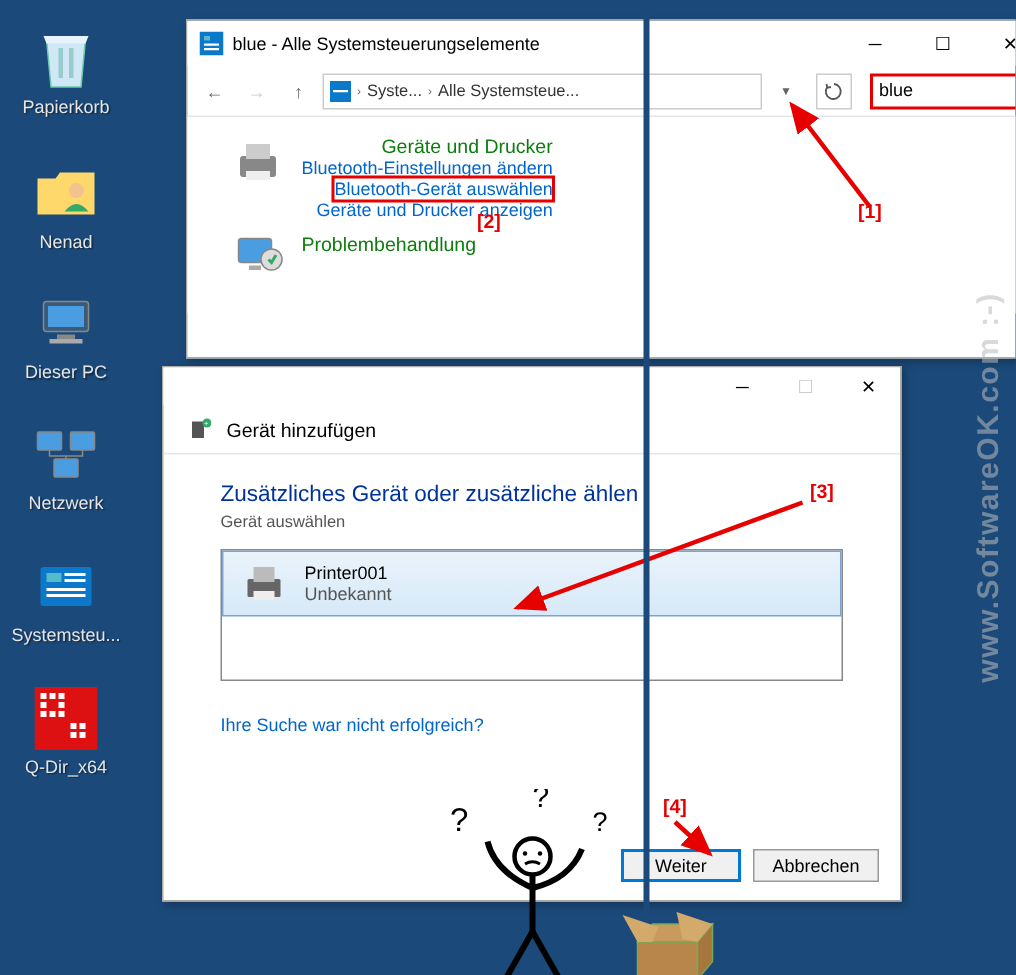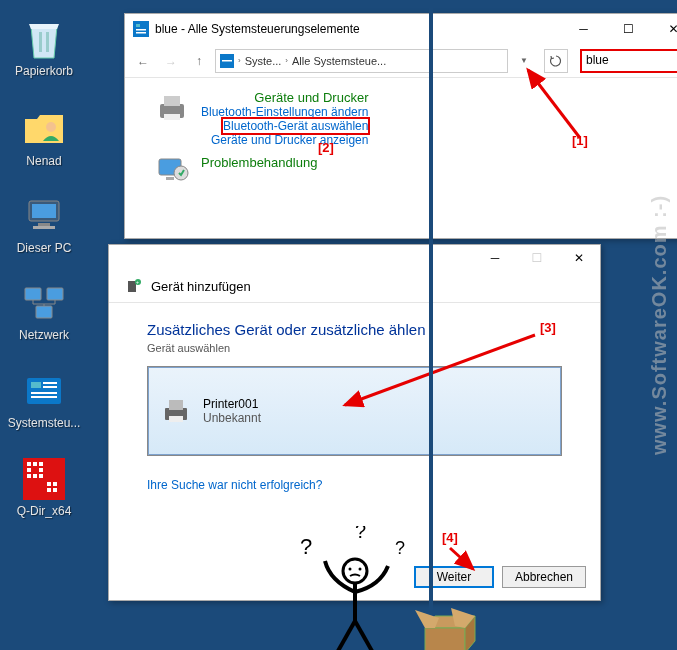--- a/index.html
+++ b/index.html
@@ -35,21 +35,21 @@
 
 
 .win2 { left: 108px; top: 244px; width: 493px; height: 357px; background: #fff; }
 .win2 .titlebar { justify-content: flex-end; padding: 0; height: 25px; }
 .win2 .winbtn { width: 42px; height: 25px; }
 .dlg-head { padding: 8px 16px; font-size: 13px; display: flex; align-items: center; gap: 10px; border-bottom: 1px solid #e5e5e5; }
 .dlg-body { padding: 18px 38px; }
 .dlg-title { color: #003399; font-size: 15px; margin-bottom: 4px; }
 .dlg-sub { color: #555; font-size: 11px; margin-bottom: 12px; }
 .device-list { border: 1px solid #888; min-height: 88px; padding: 0; }
-.device-item { display: flex; align-items: center; gap: 10px; padding: 26px 10px; background: linear-gradient(#eaf3fb, #d6e9f8); border: 1px solid #7da2ce; margin: 0; }
+.device-item { display: flex; align-items: center; gap: 10px; padding: 4px 10px; background: linear-gradient(#eaf3fb, #d6e9f8); border: 1px solid #7da2ce; margin: 0; }
 .device-icon { width: 34px; height: 34px; }
 .device-texts { font-size: 12px; }
 .dlg-footer-link { color: #0066cc; font-size: 12px; margin-top: 22px; display: inline-block; }
 .dlg-buttons { position: absolute; bottom: 12px; right: 14px; display: flex; gap: 8px; }
 .dlg-btn { min-width: 80px; height: 22px; border: 1px solid #999; background: #f0f0f0; font-size: 12px; padding: 0 12px; }
 .dlg-btn.primary { border: 2px solid #0078d7; }
 
 
 .anno { position: absolute; color: #e60000; font-weight: bold; font-size: 13px; pointer-events: none; }
 .arrow { position: absolute; pointer-events: none; }

